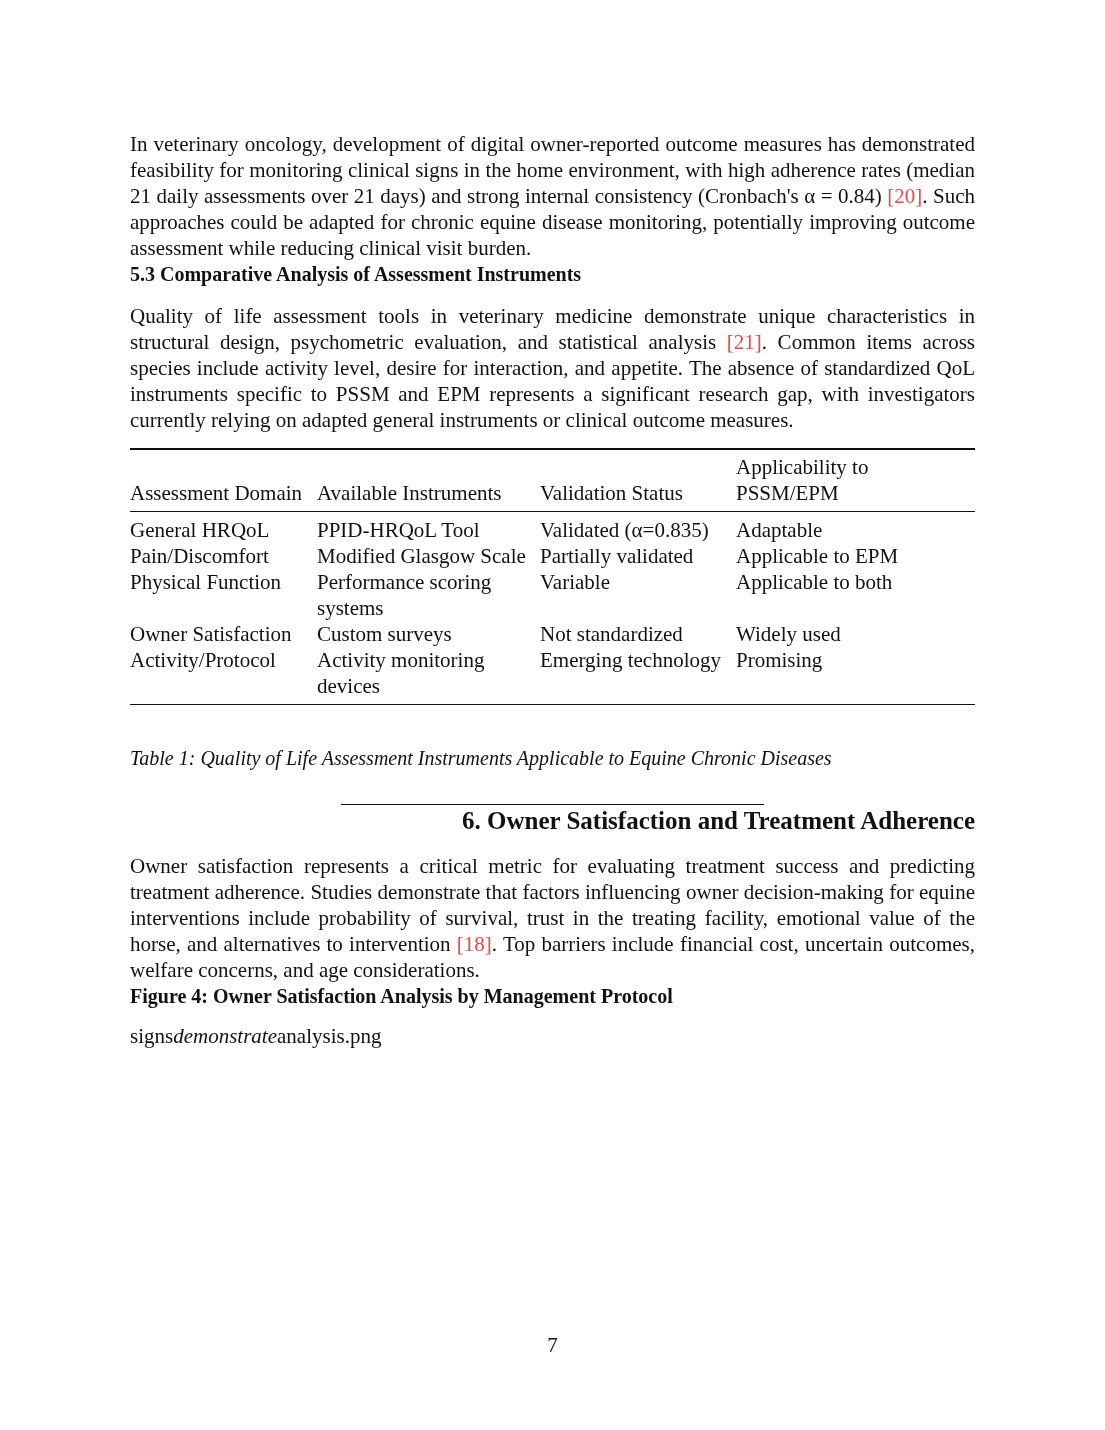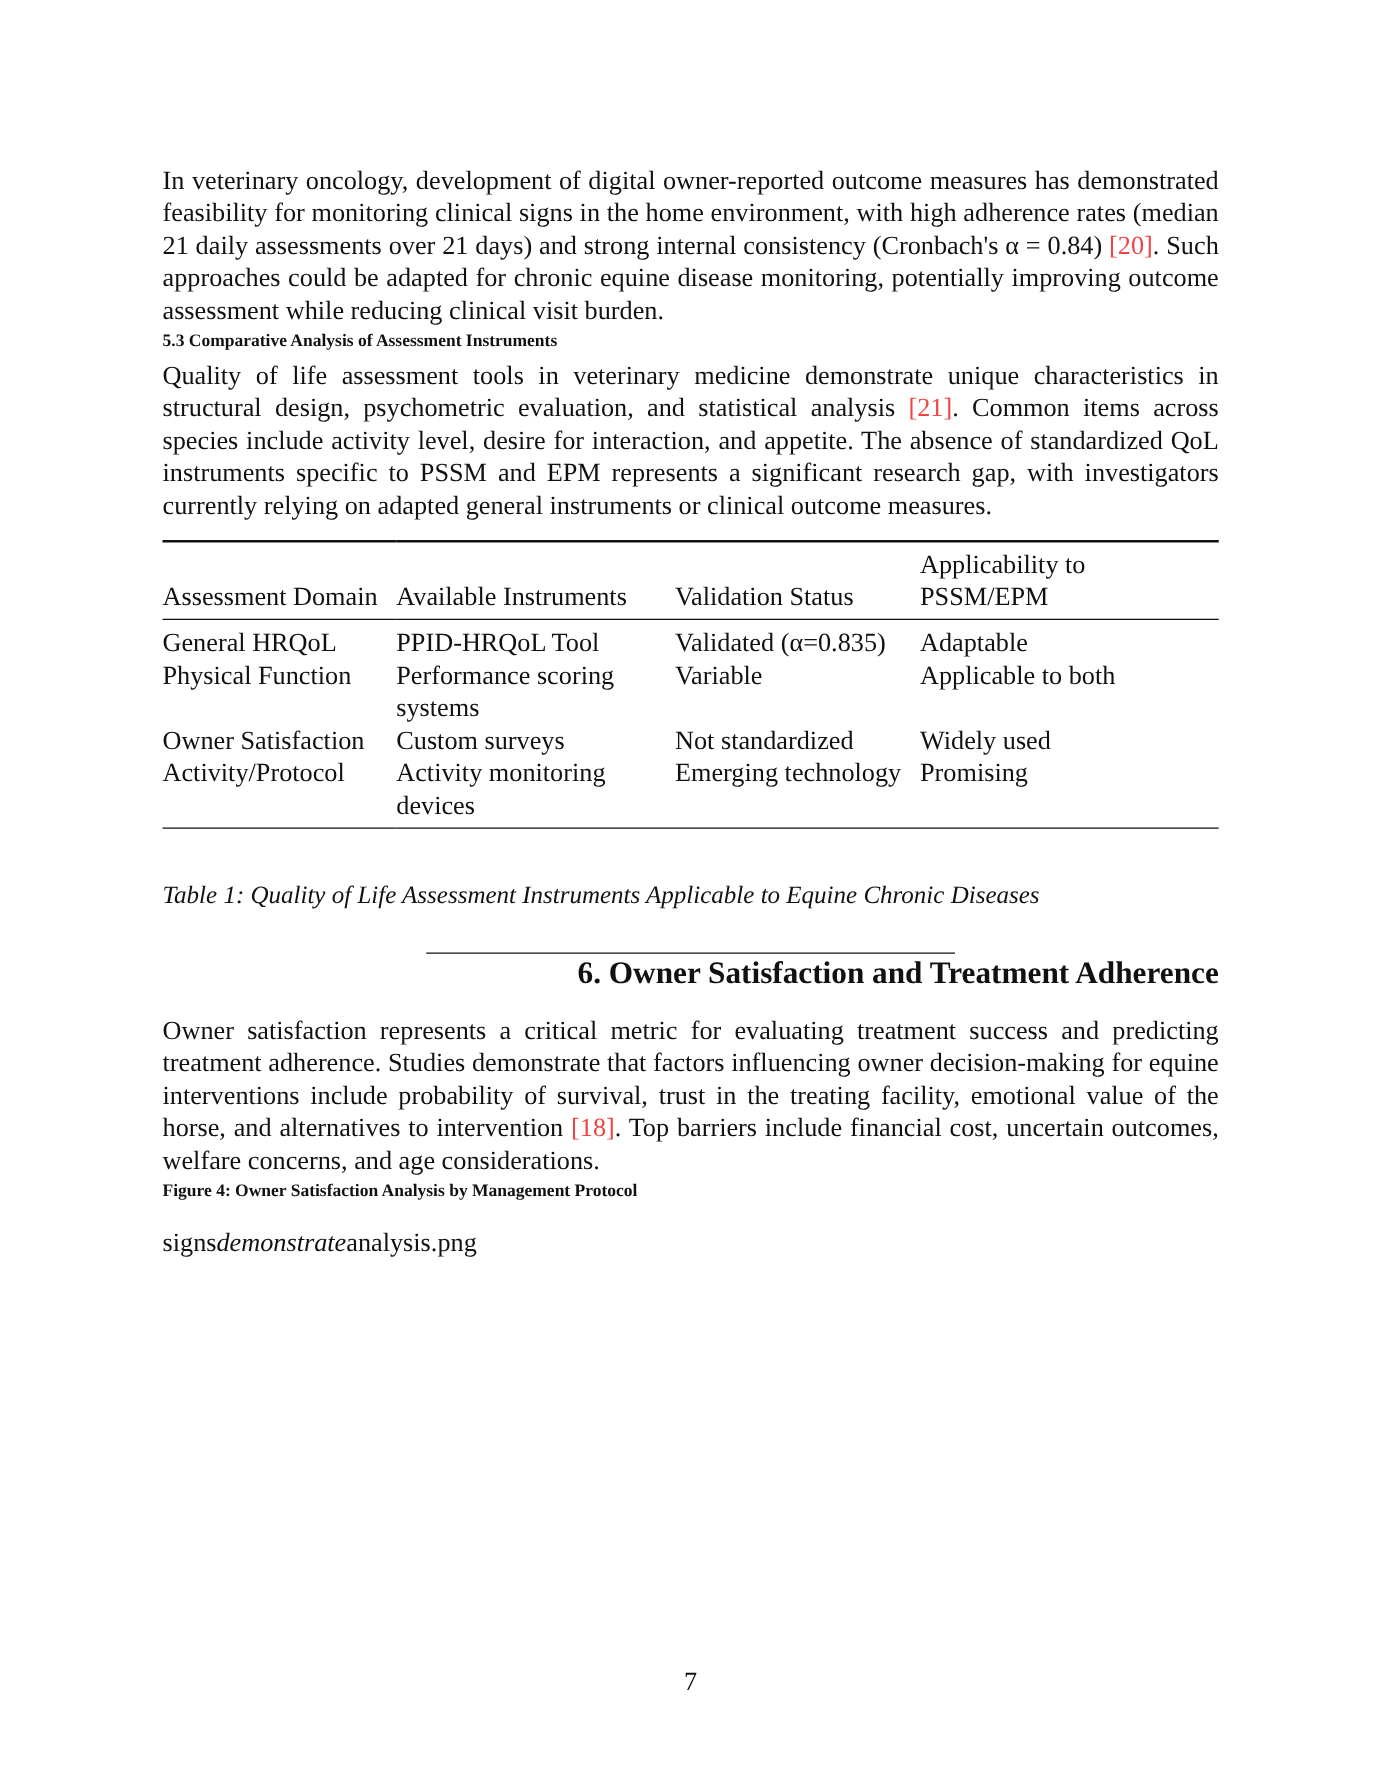--- a/index.html
+++ b/index.html
@@ -9,28 +9,28 @@
     color: #111111;
   }
   .page {
     position: absolute; left: 130px; top: 131px; width: 845px;
     font-family: "Liberation Serif", "DejaVu Serif", serif;
     font-size: 21px; line-height: 26px;
   }
   p { margin: 0; text-align: justify; hyphens: auto; }
   .cite { color: #ef4444; }
   h3.sub {
-    font-size: 14px; font-weight: bold; margin: 0; line-height: 26px;
+    font-size: 20px; font-weight: bold; margin: 0; line-height: 26px;
   }
   h2.sec {
     font-size: 25px; font-weight: bold; margin: 0; line-height: 32px; text-align: right;
   }
   .p1 { margin-bottom: 0; }
   .h53 { margin-top: 34px; }
-  .p2 { }
+  .p2 { margin-top: 16px; }
   table.qol {
     width: 100%; border-collapse: collapse; margin-top: 15px;
     font-size: 21px; line-height: 26px;
   }
   table.qol thead tr { border-top: 2px solid #111; border-bottom: 1px solid #111; }
   table.qol tbody tr:last-child { border-bottom: 1.5px solid #111; }
   table.qol th {
     font-weight: normal; text-align: left; vertical-align: bottom;
     padding: 4px 0 5px 0;
   }
@@ -74,20 +74,26 @@
       </tr>
     </thead>
     <tbody>
       <tr>
         <td>General HRQoL</td>
         <td>PPID-HRQoL Tool</td>
         <td>Validated (α=0.835)</td>
         <td>Adaptable</td>
       </tr>
       <tr>
+        <td>Pain/Discomfort</td>
+        <td>Modified Glasgow Scale</td>
+        <td>Partially validated</td>
+        <td>Applicable to EPM</td>
+      </tr>
+      <tr>
         <td>Physical Function</td>
         <td>Performance scoring systems</td>
         <td>Variable</td>
         <td>Applicable to both</td>
       </tr>
       <tr>
         <td>Owner Satisfaction</td>
         <td>Custom surveys</td>
         <td>Not standardized</td>
         <td>Widely used</td>

